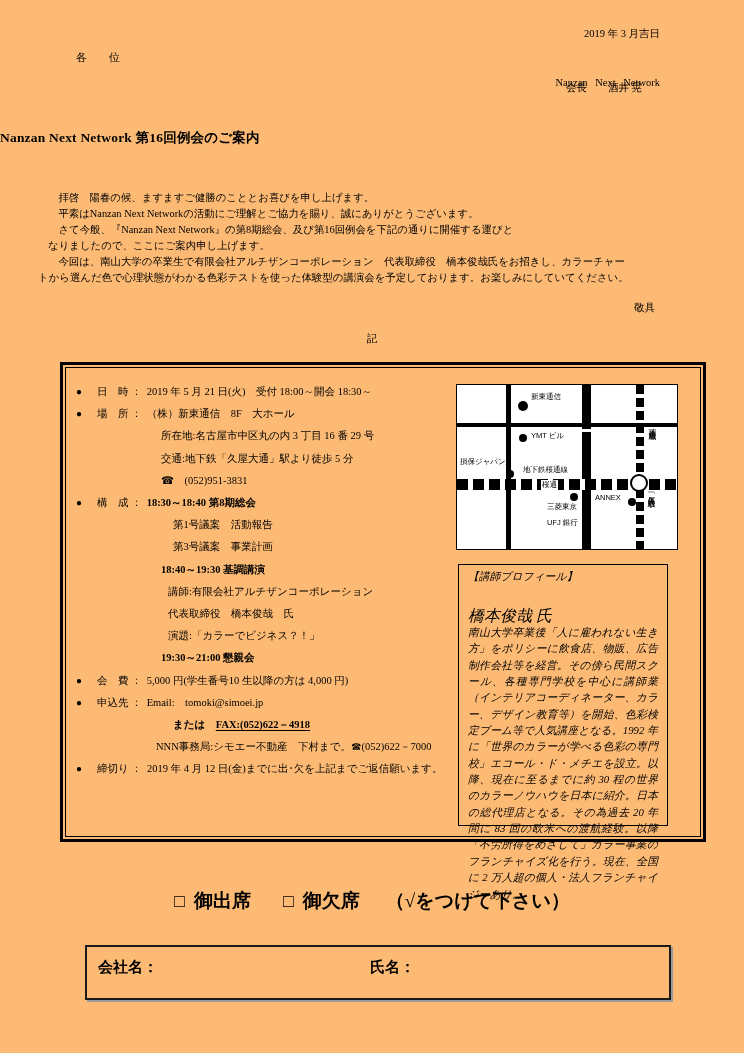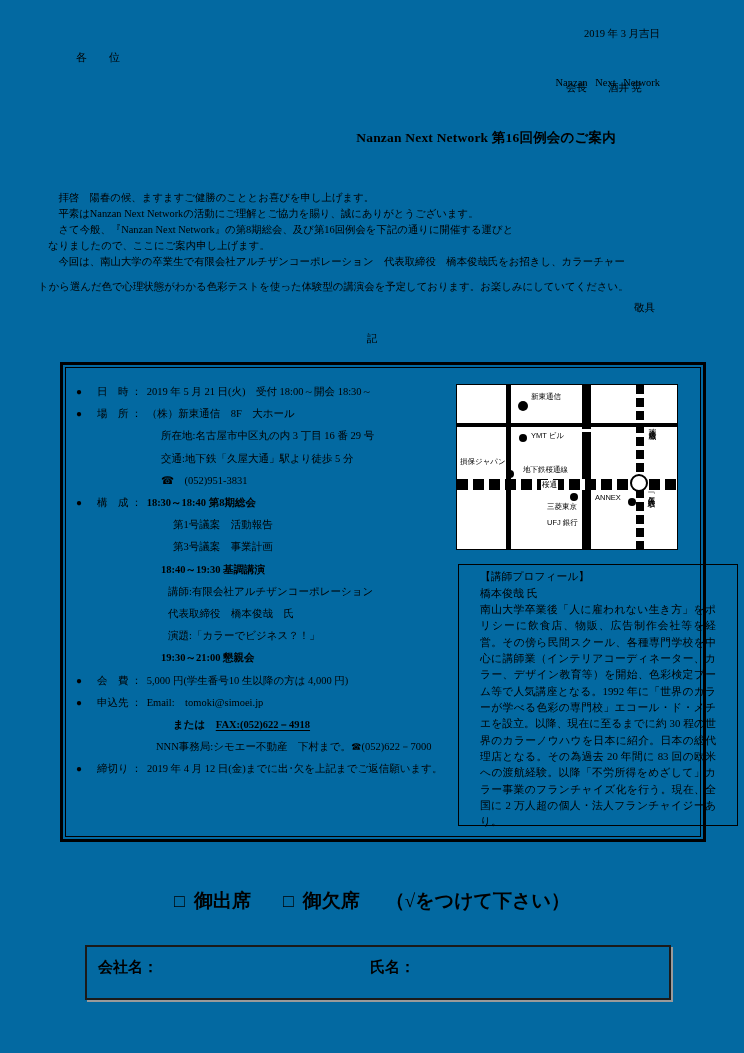--- a/index.html
+++ b/index.html
@@ -1,29 +1,29 @@
 <!DOCTYPE html>
 <html><head>
 <meta charset="utf-8">
 <style>
   html,body{margin:0;padding:0;background:#e8e8e8;}
   .page{
-    position:relative;width:744px;height:1053px;margin:0 auto;background:#0369a1;
+    position:relative;width:744px;height:1053px;margin:0 auto;background:#fdba74;
     font-family:"Liberation Serif","DejaVu Serif",serif;color:#000;overflow:hidden;
   }
   .abs{position:absolute;}
   
   .date-line{top:27px;right:84px;font-size:10.5px;}
   .addressee{top:50px;left:76px;font-size:11px;}
   .sender-org{top:77px;right:84px;font-size:10.5px;word-spacing:5px;}
   .sender-name{top:81px;right:102px;font-size:10.5px;}
-  .doc-title{top:129px;left:0;width:616px;text-align:right;font-size:13.5px;font-weight:bold;letter-spacing:.2px;}
+  .doc-title{top:129px;left:0;width:616px;text-align:left;font-size:13.5px;font-weight:bold;letter-spacing:.2px;}
   
   .body-text{top:190px;left:48px;width:676px;font-size:10.4px;line-height:16px;}
-  .body-text .l6{margin-left:-10px;margin-top:9px;}
+  .body-text .l6{margin-left:-10px;}
   .closing-word{top:301px;right:89px;font-size:10.5px;}
   .record-mark{top:332px;left:0;width:744px;text-align:center;font-size:10.5px;}
   
   .main-box{left:60px;top:362px;width:646px;height:480px;border:3px solid #000;box-sizing:border-box;}
   .main-box-inner{position:absolute;inset:2px;border:1px solid #000;}
   
   .agenda{position:absolute;left:10px;top:13px;width:420px;font-size:10.5px;line-height:22.2px;white-space:nowrap;}
   .agenda .bullet{display:inline-block;width:21px;font-size:10px;}
   .agenda .lbl{margin-right:5px;}
   .ind1{padding-left:85px;}   
@@ -43,23 +43,23 @@
       background:repeating-linear-gradient(180deg,#000 0 9px,#fff 9px 13px);}
   .h1{left:0;top:38px;width:100%;height:4px;}
   .h2{left:0;top:94px;width:100%;height:11px;
       background:repeating-linear-gradient(90deg,#000 0 11px,#fff 11px 16px);}
   .station-circle{position:absolute;left:173px;top:89px;width:14px;height:14px;background:#fff;border:2px solid #000;border-radius:50%;z-index:6;}
   .dot{position:absolute;background:#000;border-radius:50%;z-index:4;}
   .map-label{position:absolute;white-space:nowrap;z-index:5;}
   .onroad{background:#fff;padding:0 1px;}
   .vtext{writing-mode:vertical-rl;letter-spacing:1px;}
   
-  .profile{position:absolute;left:392px;top:196px;width:280px;height:262px;border:1px solid #000;box-sizing:border-box;padding:3px 21px;}
+  .profile{position:absolute;left:392px;top:196px;width:210px;height:262px;border:1px solid #000;box-sizing:border-box;padding:3px 9px;font-style:italic;}
   .profile .p-title{font-size:10.8px;line-height:16.5px;}
-  .profile .p-name{font-size:11px;line-height:16.5px;}
+  .profile .p-name{font-size:16px;line-height:16.5px;margin-top:23px;}
   .profile .p-bio{font-size:10.8px;line-height:16.35px;text-align:justify;}
   
   .attend-line{top:888px;left:0;width:744px;text-align:center;font-size:19px;font-weight:bold;}
   .attend-line .cb{font-size:18px;margin-right:9px;}
   .attend-line .gap{display:inline-block;width:32px;}
   .attend-line .gap2{display:inline-block;width:26px;}
   .reply-box{left:85px;top:945px;width:586px;height:55px;border:2px solid #1a1a1a;box-sizing:border-box;box-shadow:2px 2px 0 #9a9a9a;}
   .reply-box .fld{position:absolute;top:11px;font-size:15px;font-weight:bold;}
   .company{left:11px;}
   .person{left:283px;}

